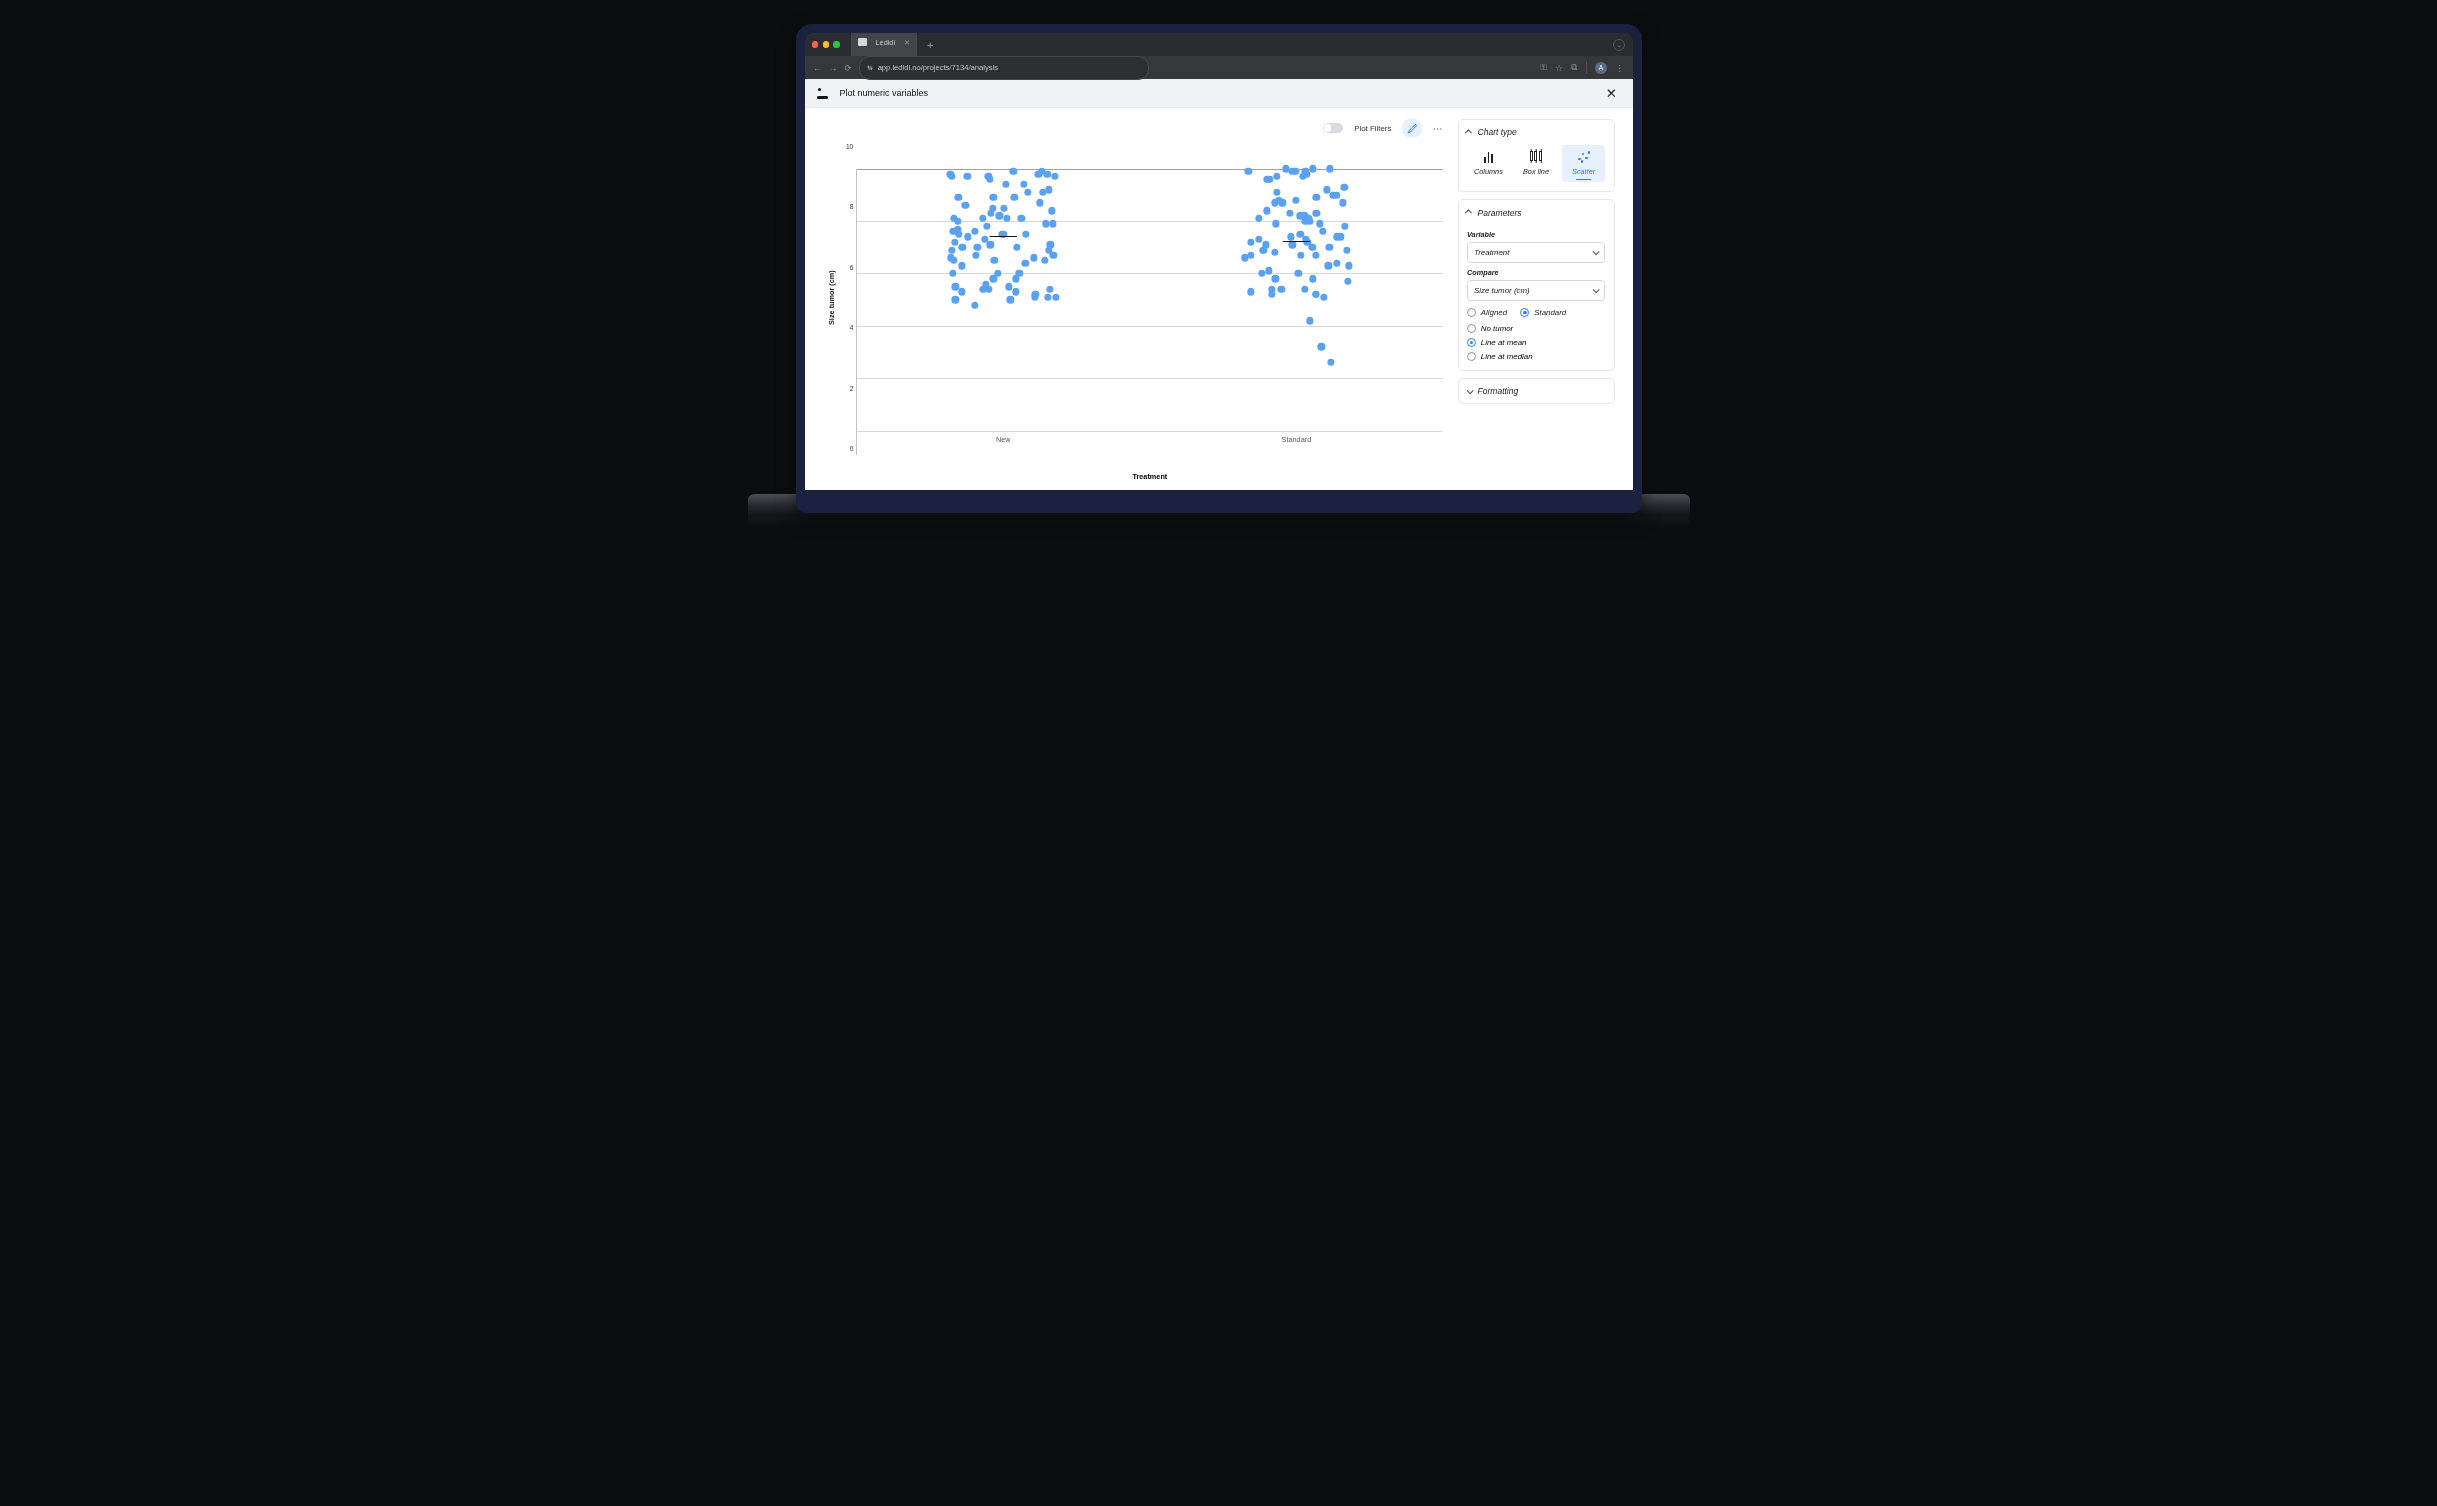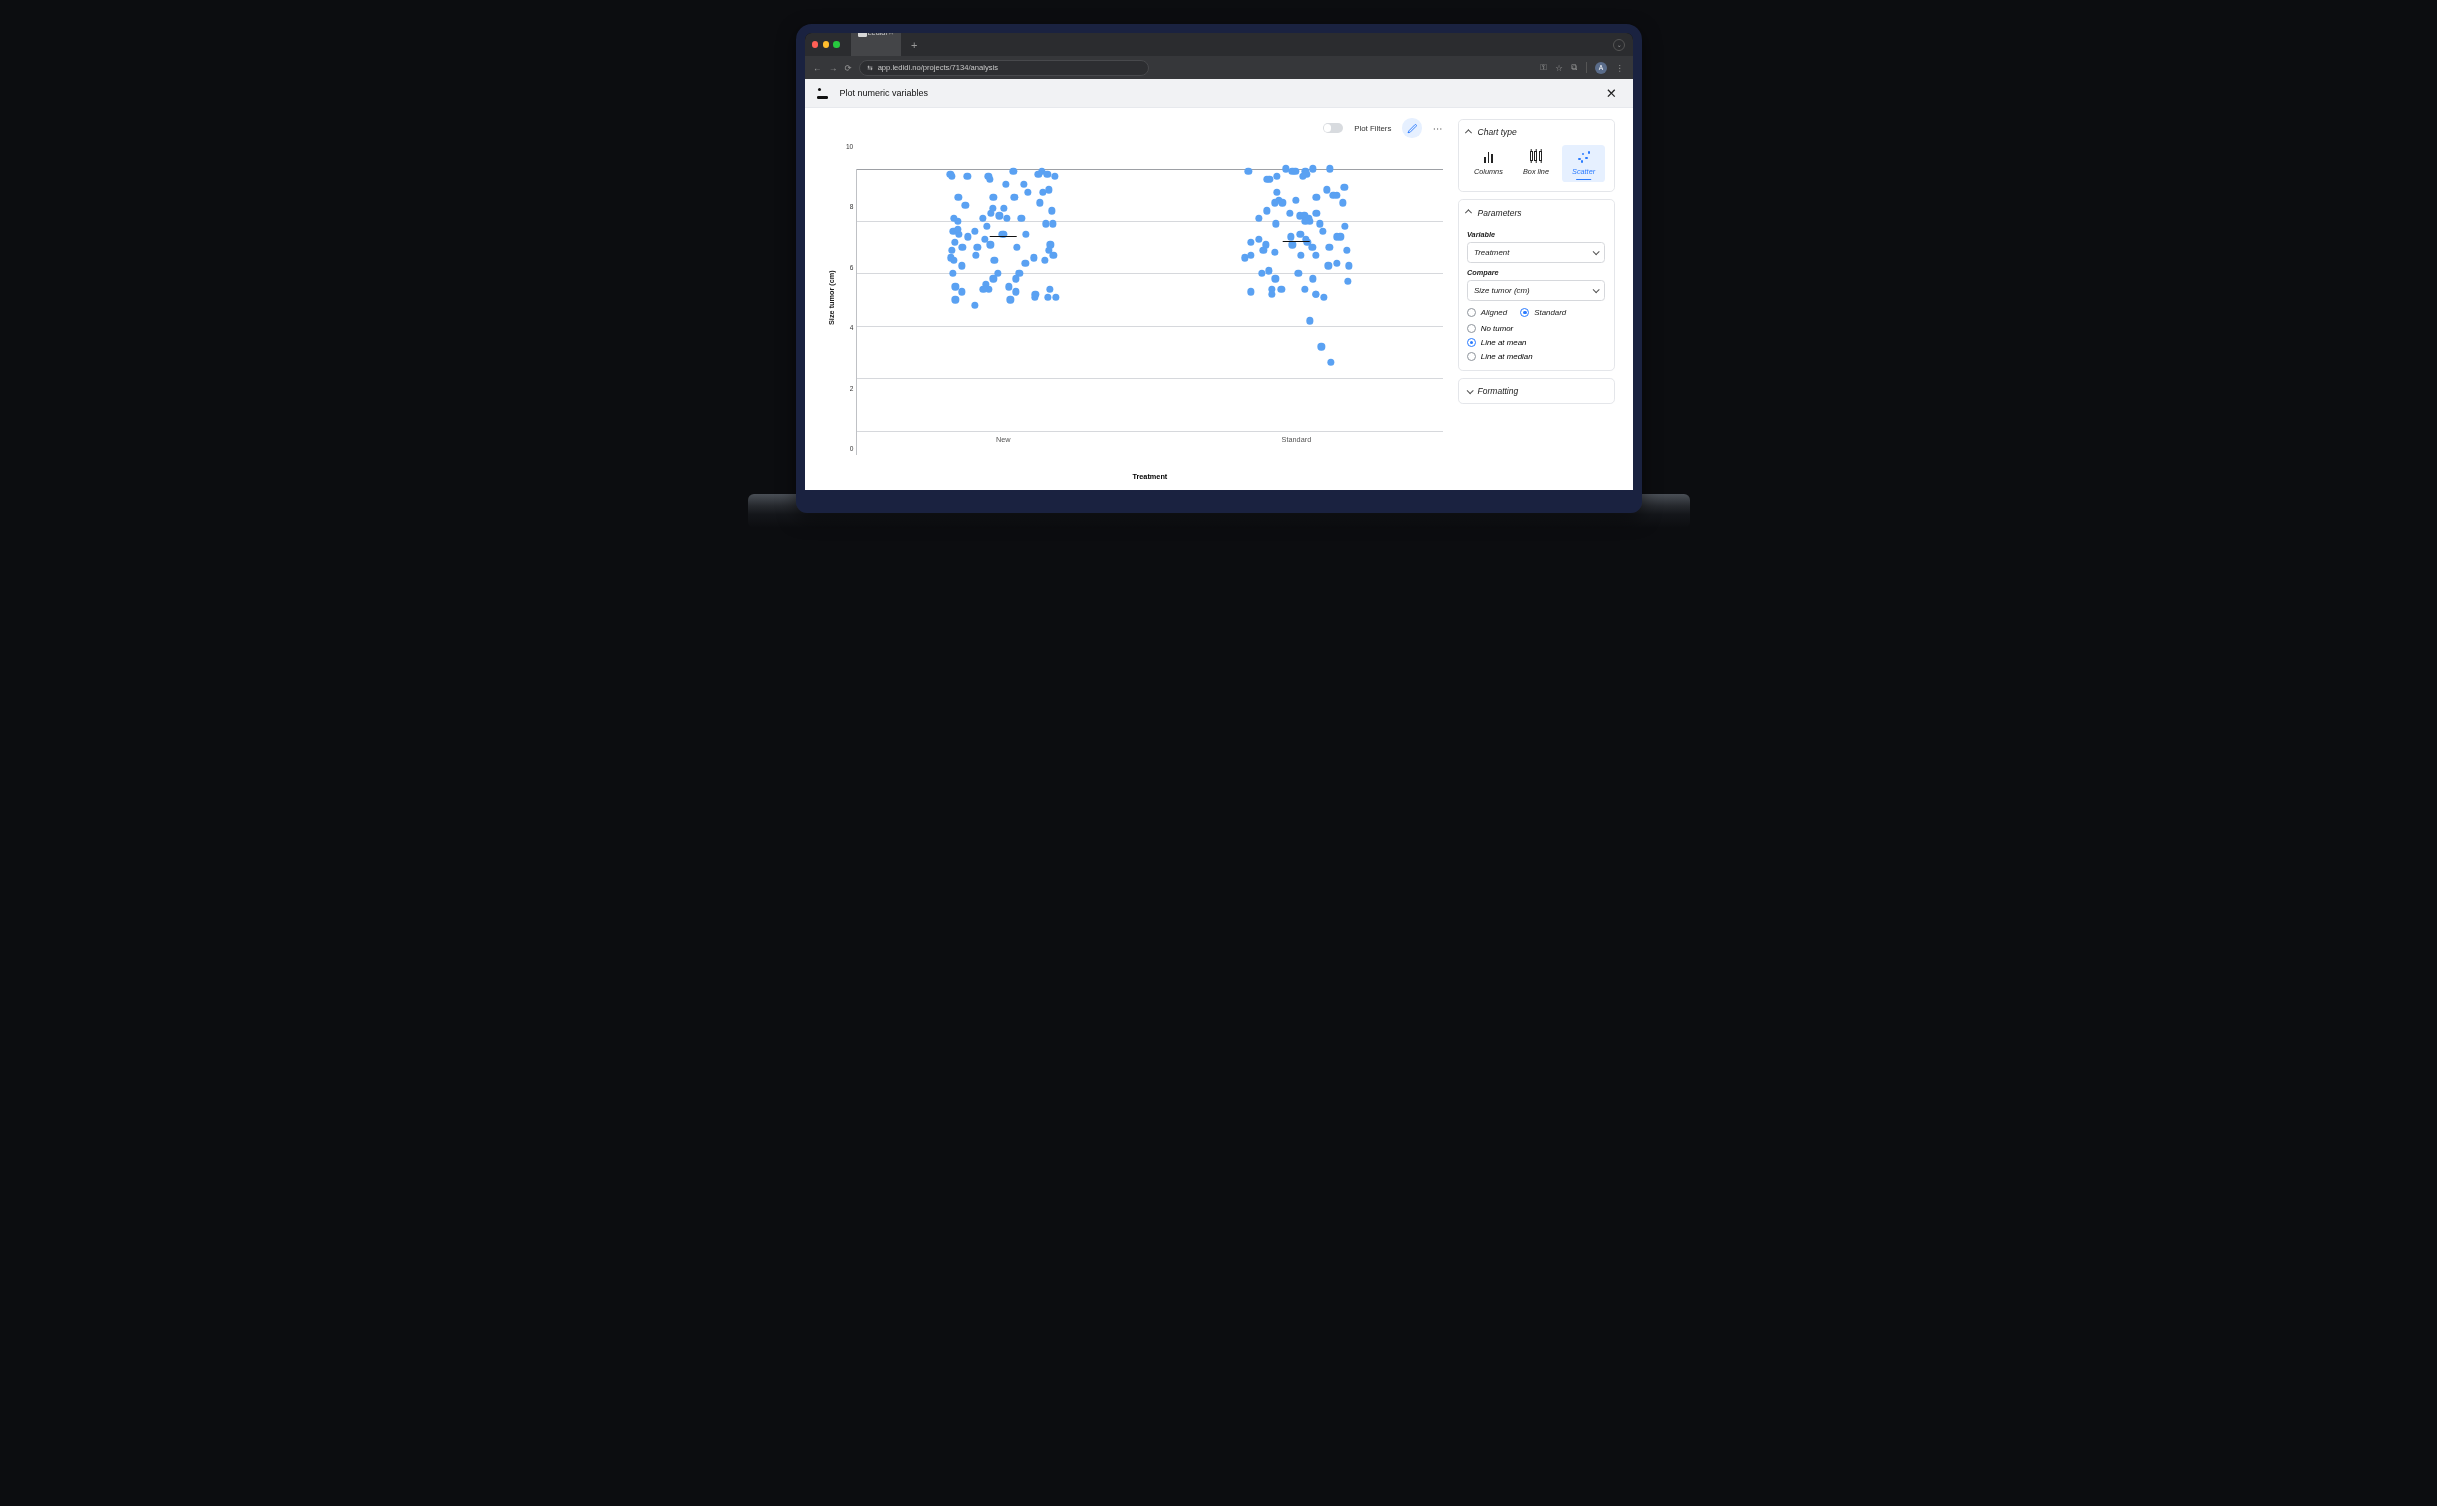--- a/index.html
+++ b/index.html
@@ -43,39 +43,39 @@
   }
   
   .tabs{
     height:23px;background:var(--chrome-bg);display:flex;align-items:flex-end;
     padding:0 7.3px;gap:4.8px;color:var(--chrome-text);font-size:7.3px;
   }
   .traffic{display:flex;gap:4.2px;align-self:center;margin-right:6px;}
   .tl{width:6.6px;height:6.6px;border-radius:50%;}
   .tl.red{background:#ff5f56;} .tl.amber{background:#ffbd2e;} .tl.green{background:#27c93f;}
   .tab{
-    height:28px;display:flex;gap:1px;
+    height:28px;display:flex;align-items:center;gap:9px;
     padding:0 7.3px;border-radius:4.8px 4.8px 0 0;background:var(--tab-active);
     max-width:121px;
   }
   .tab .favicon{width:8.5px;height:8.5px;background:#d7d7d7;border-radius:1.2px;}
   .tab .title{flex:1;white-space:nowrap;overflow:hidden;text-overflow:ellipsis;}
   .tab .close-x{font-size:7.3px;color:var(--chrome-text-dim);}
   .newtab{align-self:center;font-size:11px;color:var(--chrome-text-dim);padding:2.4px 4.8px;border-radius:3.6px;}
   .tabs .spacer{flex:1;}
   .windowbtn{align-self:center;color:var(--chrome-text-dim);border:0.6px solid #555;border-radius:50%;width:12px;height:12px;display:flex;align-items:center;justify-content:center;font-size:6px;}
   .toolbar{
     height:23px;background:var(--chrome-toolbar);display:flex;align-items:center;
     padding:0 8.5px;gap:7.3px;color:var(--chrome-text);font-size:8.5px;
   }
   .toolbar .icn{color:var(--chrome-text-dim);display:flex;align-items:center;}
   .urlbar{
     display:flex;align-items:center;gap:4.8px;flex:0 1 290px;
     background:#2d2e31;border:0.6px solid #48494c;border-radius:11px;
-    height:16px;padding:0 7.3px;color:var(--chrome-text);font-size:7.6px;
+    height:24px;padding:0 7.3px;color:var(--chrome-text);font-size:7.6px;
   }
   .toolbar .right{margin-left:auto;display:flex;align-items:center;gap:8.5px;color:var(--chrome-text-dim);}
   .avatar-pill{width:12px;height:12px;border-radius:50%;background:#5a6c8a;display:flex;align-items:center;justify-content:center;font-size:6.6px;color:#fff;}
   .vdiv{width:0.6px;height:11px;background:#555;}
   
   .app{background:var(--page-bg);min-height:411px;}
   .appbar{
     height:29px;background:var(--appbar-bg);display:flex;align-items:center;
     padding:0 12px;gap:11px;border-bottom:0.6px solid #e7e9ed;
   }

